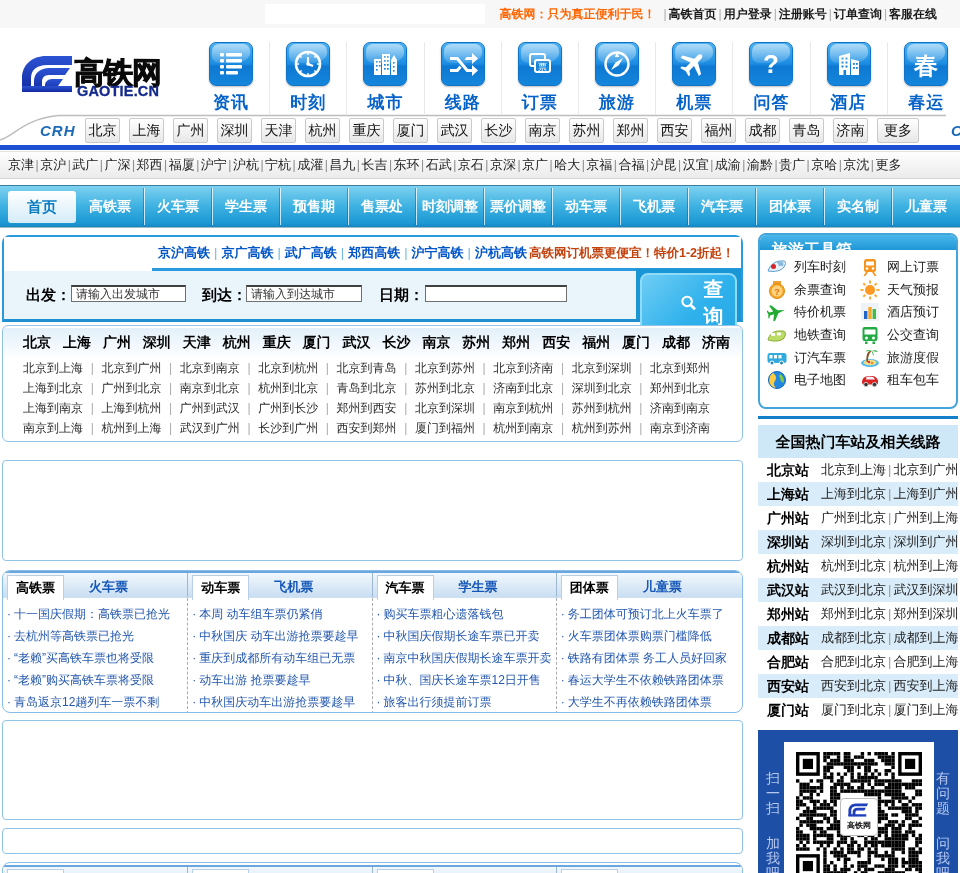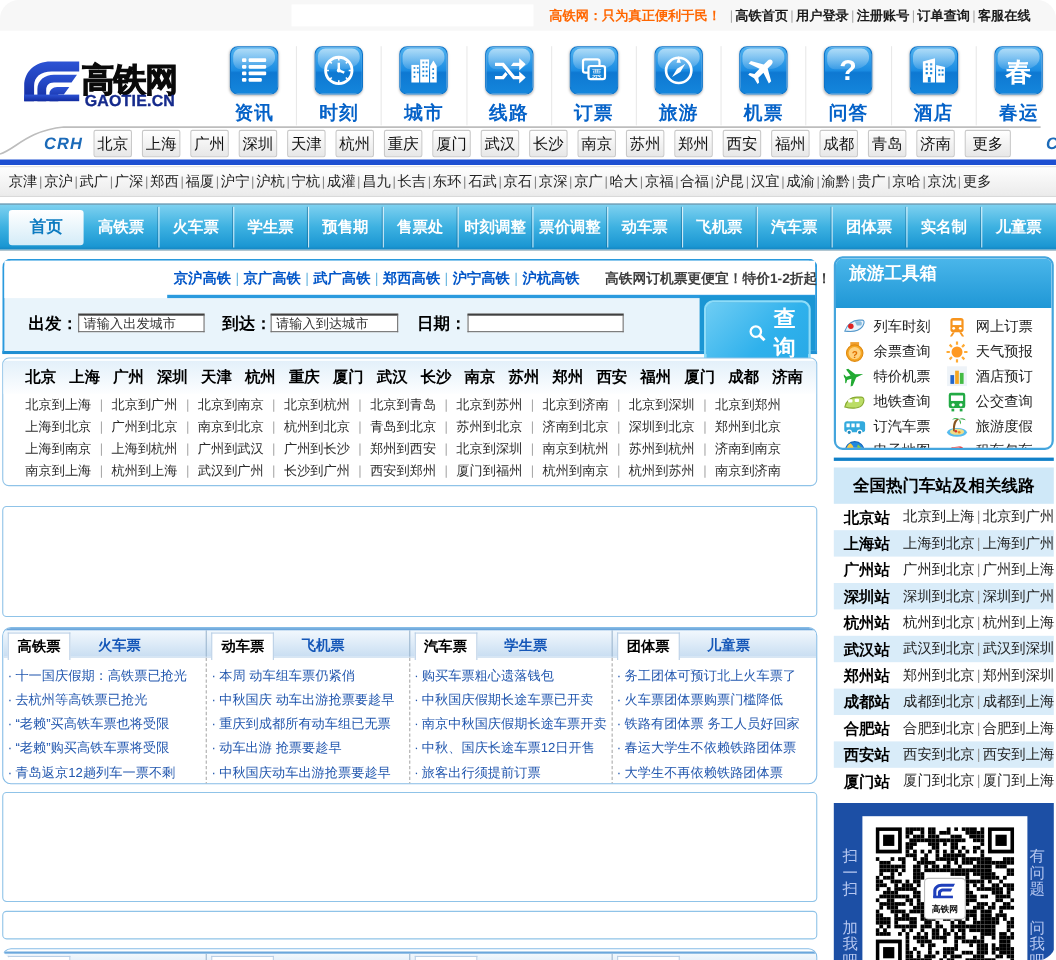--- a/index.html
+++ b/index.html
@@ -1,18 +1,18 @@
 <!DOCTYPE html>
 <html><head>
 <meta charset="utf-8">
 <style>
 *{margin:0;padding:0;box-sizing:border-box;}
 html,body{width:960px;}
 body{font-family:"Liberation Sans",sans-serif;background:#fff;}
-#page{position:relative;width:960px;height:873px;overflow:hidden;background:#fff;border-radius:17px;}
+#page{position:relative;width:960px;height:873px;overflow:hidden;background:#fff;}
 
 #topbar{position:absolute;left:0;top:0;width:960px;height:28px;background:#f7f7f7;}
 #searchbox{position:absolute;left:265px;top:4px;width:220px;height:20px;background:#fff;}
 #topright{position:absolute;right:23px;top:0;height:28px;line-height:28px;font-size:12px;color:#1a1a1a;font-weight:bold;white-space:nowrap;}
 #topright .tsep{color:#aaa;font-weight:normal;margin:0 2px;}
 #topright .slogan{color:#f60;margin-right:6px;font-size:12px;}
 
 
 #header{position:absolute;left:0;top:28px;width:960px;height:86px;background:#fff;}
 #logo{position:absolute;left:20px;top:26px;width:240px;height:50px;}
@@ -41,21 +41,21 @@
 #leftcol{position:absolute;left:2px;top:235px;width:741px;}
 #rightcol{position:absolute;left:758px;top:233px;width:200px;}
 
 #querybox{position:absolute;left:0;top:0;width:741px;height:87px;border:2px solid #2a9ade;border-bottom:3px solid #1f8fd2;border-radius:8px 8px 0 0;background:#e9f4fb;}
 #qtabrow{position:relative;height:34px;background:#fff;}
 #qtab{position:absolute;left:-2px;top:0;width:148px;height:34px;line-height:31px;text-align:center;font-size:13px;font-weight:bold;color:#1b87cc;border:3px solid #2a9ade;border-bottom:none;border-radius:8px 8px 0 0;background:#f0f7fc;z-index:2;}
 #qtabline{position:absolute;left:148px;right:0;bottom:0;height:3px;background:#2a9ade;}
 #qlinks{position:absolute;left:154px;top:0;height:31px;line-height:31px;font-size:13px;font-weight:bold;white-space:nowrap;}
 #qlinks .ql{color:#0256c8;}
 #qlinks .qs{color:#6cb8e0;margin:0 4px;font-weight:normal;}
-#qlinks .qred{color:#404040;margin-left:23px;font-size:12.5px;}
+#qlinks .qred{color:#c2410c;margin-left:2px;font-size:12.5px;}
 #qform{position:relative;height:48px;}
 #qform .flab{position:absolute;top:0;height:48px;line-height:48px;font-size:15px;font-weight:bold;color:#000;}
 #qform input{position:absolute;top:14px;height:17px;border:1px solid #707070;border-top:2px solid #404040;font-size:12px;color:#333;padding:0 4px;background:#fff;font-family:"Liberation Sans",sans-serif;}
 #qbtnpanel{position:absolute;right:0;top:-2px;width:105px;height:50px;background:#1b96d4;border-radius:0 0 0 0;}
 #qbtn{position:absolute;left:4px;top:4px;width:97px;height:60px;border-radius:8px;border:2px solid #8edcf8;background:linear-gradient(135deg,#6fcdf4,#2fb1ec 60%,#28a9e6);color:#fff;font-size:20px;font-weight:bold;display:flex;align-items:center;justify-content:center;padding-left:38px;}
 
 #citybox{position:absolute;left:0;top:90px;width:741px;height:117px;border:1px solid #8fc3e8;border-radius:6px;background:#fff;overflow:hidden;}
 #cityrow{height:30px;display:flex;align-items:center;justify-content:space-between;padding:0 12px 0 20px;background:linear-gradient(#e3f0fa,#fdfeff);font-size:14px;font-weight:bold;color:#000;margin-top:2px;}
 .lrow{height:20px;display:flex;align-items:center;justify-content:space-between;padding:0 32px 0 20px;font-size:12px;color:#2b2b2b;white-space:nowrap;}
 .lrow .sp{color:#aaa;}
@@ -70,21 +70,21 @@
 .ntab-in{position:absolute;top:2px;height:25px;line-height:24px;font-size:13px;font-weight:bold;color:#1557b8;}
 #nlists{display:flex;height:116px;}
 .nlist{width:184.25px;padding:5px 0 0 4px;font-size:12px;color:#2257ae;}
 .nlist+.nlist{border-left:1px dashed #aaa;}
 .nlist div{height:22px;line-height:22px;white-space:nowrap;overflow:hidden;}
 .nlist b{font-weight:normal;margin-right:3px;color:#2257ae;}
 
 #boxD{position:absolute;left:0;top:627px;width:741px;height:60px;border:1px solid #86bce6;border-radius:8px 8px 0 0;background:#fff;overflow:hidden;}
 
 #toolbox{width:200px;height:176px;border:2px solid #44a5dd;border-radius:8px;background:#fff;overflow:hidden;}
-#tbhead{height:45px;line-height:29px;background:linear-gradient(#4ab6ea,#1f97d6);color:#fff;font-size:16px;font-weight:bold;padding-left:12px;}
+#tbhead{height:15px;line-height:29px;background:linear-gradient(#4ab6ea,#1f97d6);color:#fff;font-size:16px;font-weight:bold;padding-left:12px;}
 #tbgrid{display:flex;flex-wrap:wrap;padding:6px 0 0 7px;}
 .titem{width:93px;height:22.6px;display:flex;align-items:center;font-size:13px;color:#222;}
 .titem .ticon{width:20px;height:20px;margin-right:7px;flex:none;}
 #bluehr{margin-top:7px;height:3px;background:#1080c8;}
 #stationtbl{margin-top:6px;width:200px;font-size:13px;color:#222;}
 #sthead{height:33px;line-height:33px;text-align:center;font-weight:bold;font-size:15px;color:#000;background:#cfe8f8;}
 .strow{height:24px;line-height:24px;display:flex;white-space:nowrap;}
 .strow.alt{background:#d9ecf9;}
 .strow .stn{font-weight:bold;color:#000;font-size:14px;padding-left:9px;width:63px;flex:none;}
 .strow .sp{color:#999;margin:0 2px;}

